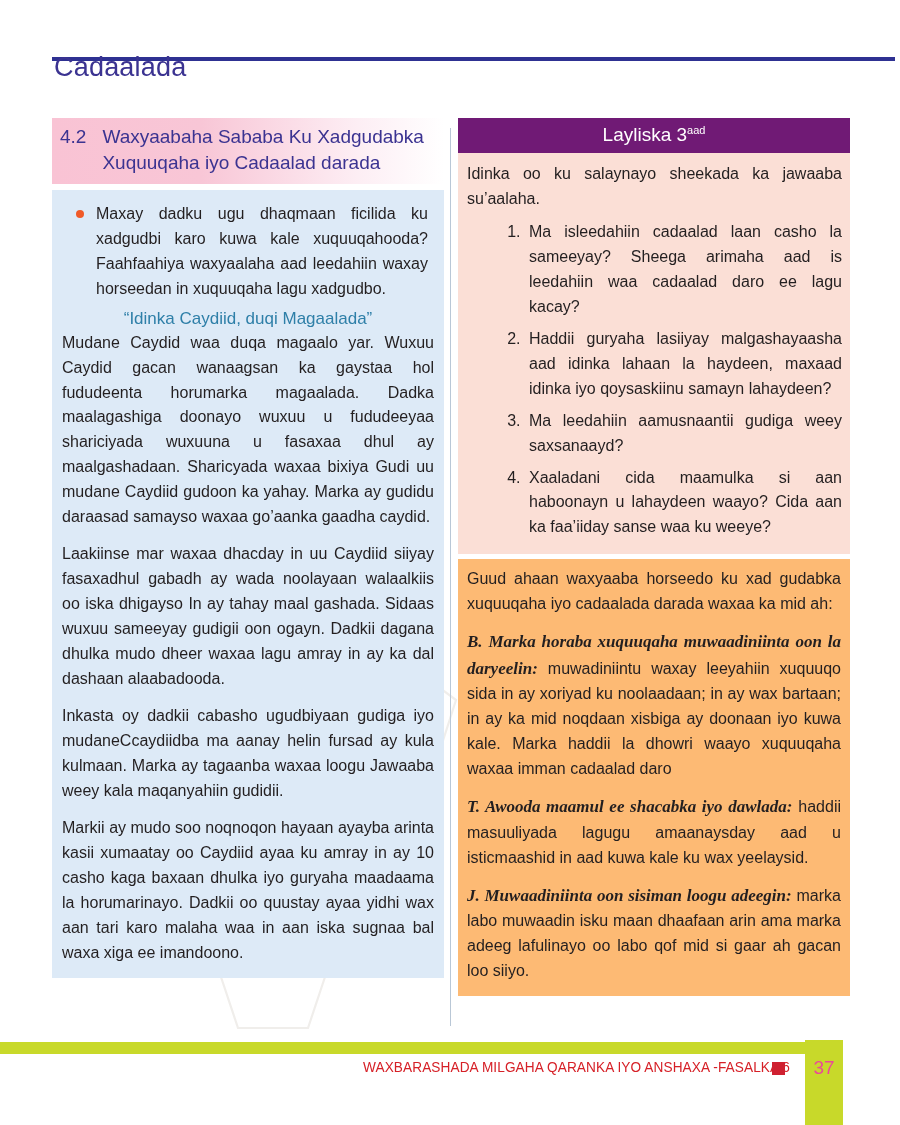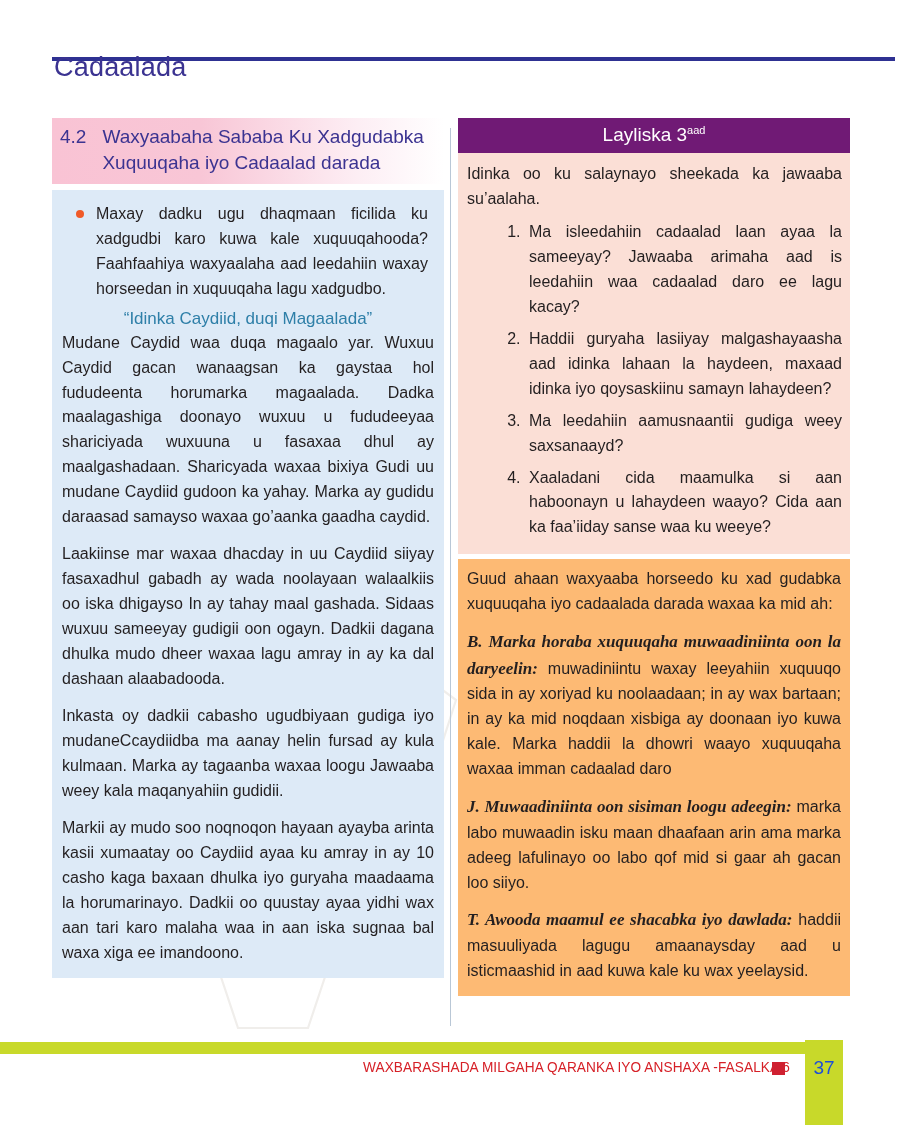--- a/index.html
+++ b/index.html
@@ -231,21 +231,21 @@
     background: #c8d92a;
     z-index: 2;
   }
   .page-num {
     position: absolute;
     left: 805px;
     top: 1057px;
     width: 38px;
     text-align: center;
     font-size: 19px;
-    color: #1d4ed8;
+    color: #ec4899;
     z-index: 3;
   }
 </style>
 </head>
 <body>
 
 <svg class="watermark" viewBox="0 0 420 560">
   <g fill="none" stroke="#cfc8be" stroke-width="2.2">
     <path d="M110 38 a34 34 0 1 1 0.1 0 Z"></path>
     <path d="M122 52 a20 20 0 1 1 0.1 0 Z"></path>
@@ -296,40 +296,40 @@
 
 <div class="col-right">
 
   <div class="ex-head">
     <span>Layliska 3</span><sup>aad</sup>
   </div>
 
   <div class="ex-body">
     <p class="ex-intro">Idinka oo ku salaynayo sheekada ka jawaaba su’aalaha.</p>
     <ol class="ex-list">
-      <li>Ma isleedahiin cadaalad laan   ayaa la sameeyay? Jawaaba arimaha aad is leedahiin waa cadaalad daro ee lagu kacay?</li>
+      <li>Ma isleedahiin cadaalad laan   casho la sameeyay? Sheega arimaha aad is leedahiin waa cadaalad daro ee lagu kacay?</li>
       <li>Haddii guryaha lasiiyay malgashayaasha aad idinka lahaan la haydeen, maxaad idinka iyo qoysaskiinu samayn lahaydeen?</li>
       <li>Ma leedahiin aamusnaantii gudiga weey saxsanaayd?</li>
       <li>Xaaladani cida maamulka si aan haboonayn u lahaydeen waayo? Cida aan ka faa’iiday sanse waa ku weeye?</li>
     </ol>
   </div>
 
   <div class="right-blue">
     <p class="body-para">Guud ahaan waxyaaba horseedo ku xad gudabka xuquuqaha iyo cadaalada darada waxaa ka mid ah:</p>
 
     <p class="body-para">
       <span class="lead">B. Marka horaba xuquuqaha muwaadiniinta oon la daryeelin:</span><span> muwadiniintu waxay  leeyahiin xuquuqo sida in ay xoriyad ku noolaadaan; in ay wax bartaan; in ay ka mid noqdaan  xisbiga ay doonaan iyo kuwa kale. Marka haddii la dhowri waayo xuquuqaha waxaa imman cadaalad daro</span>
     </p>
 
     <p class="body-para">
+      <span class="lead">T. Awooda maamul ee shacabka iyo dawlada:</span><span> haddii masuuliyada lagugu amaanaysday aad u  isticmaashid in aad kuwa kale ku wax yeelaysid.</span>
+    </p>
+
+    <p class="body-para">
       <span class="lead">J. Muwaadiniinta oon sisiman loogu adeegin:</span><span> marka labo muwaadin isku maan dhaafaan arin ama marka adeeg lafulinayo oo labo qof mid si gaar ah gacan loo siiyo.</span>
-    </p>
-
-    <p class="body-para">
-      <span class="lead">T. Awooda maamul ee shacabka iyo dawlada:</span><span> haddii masuuliyada lagugu amaanaysday aad u  isticmaashid in aad kuwa kale ku wax yeelaysid.</span>
     </p>
   </div>
 </div>
 
 <div class="footer-bar"></div>
 <div class="footer-text">WAXBARASHADA MILGAHA QARANKA IYO ANSHAXA -FASALKA  6</div>
 <div class="footer-sq"></div>
 <div class="page-tab"></div>
 <div class="page-num">37</div>
 

